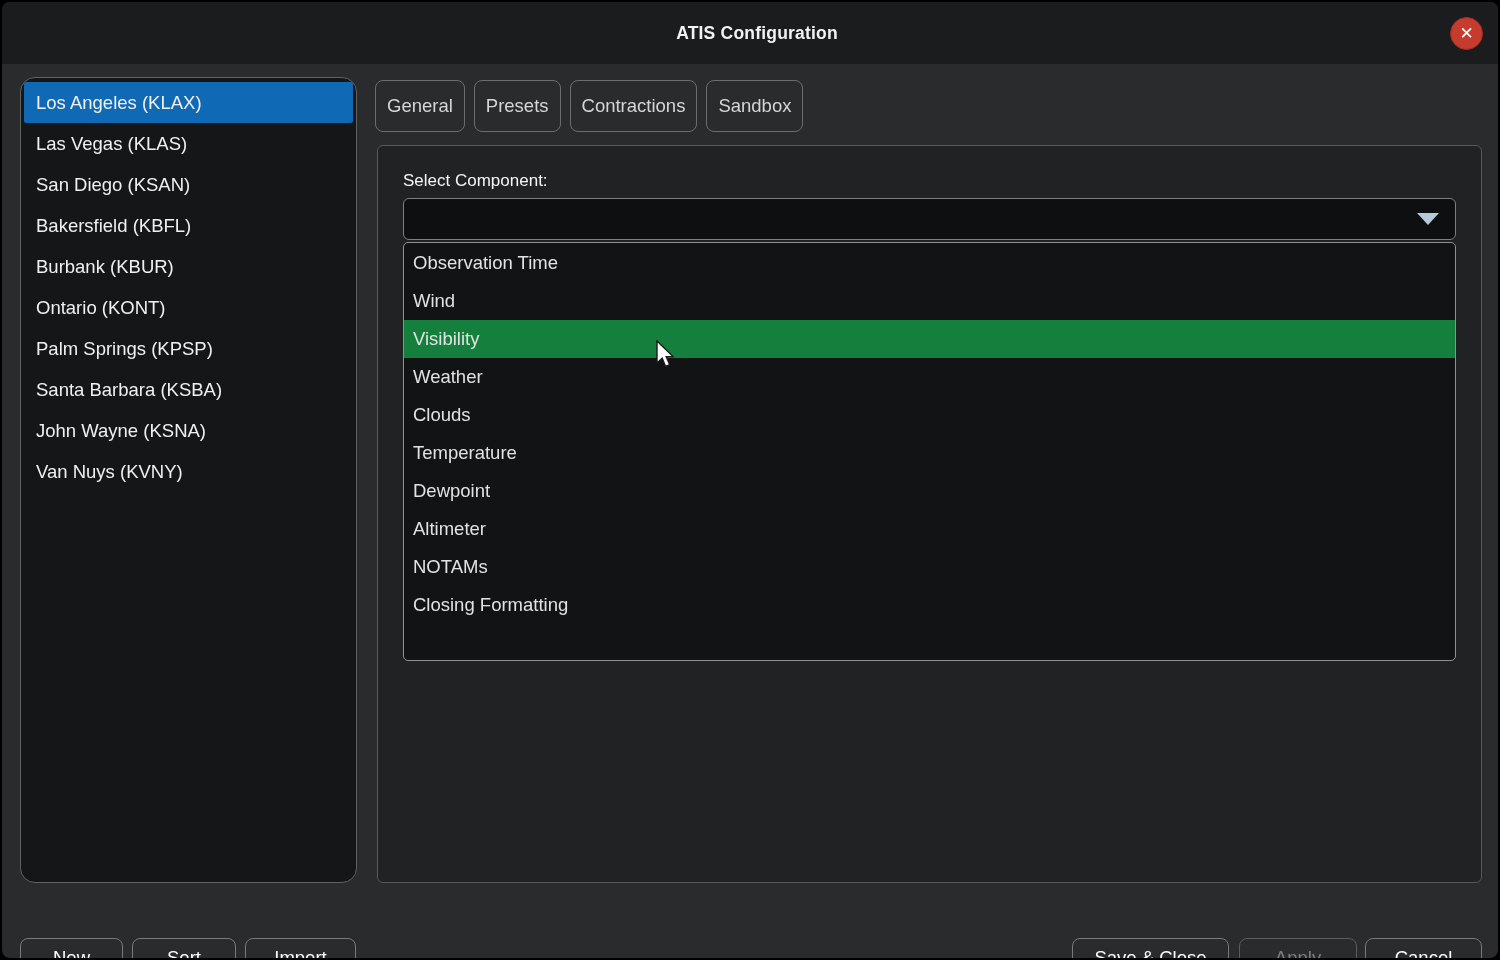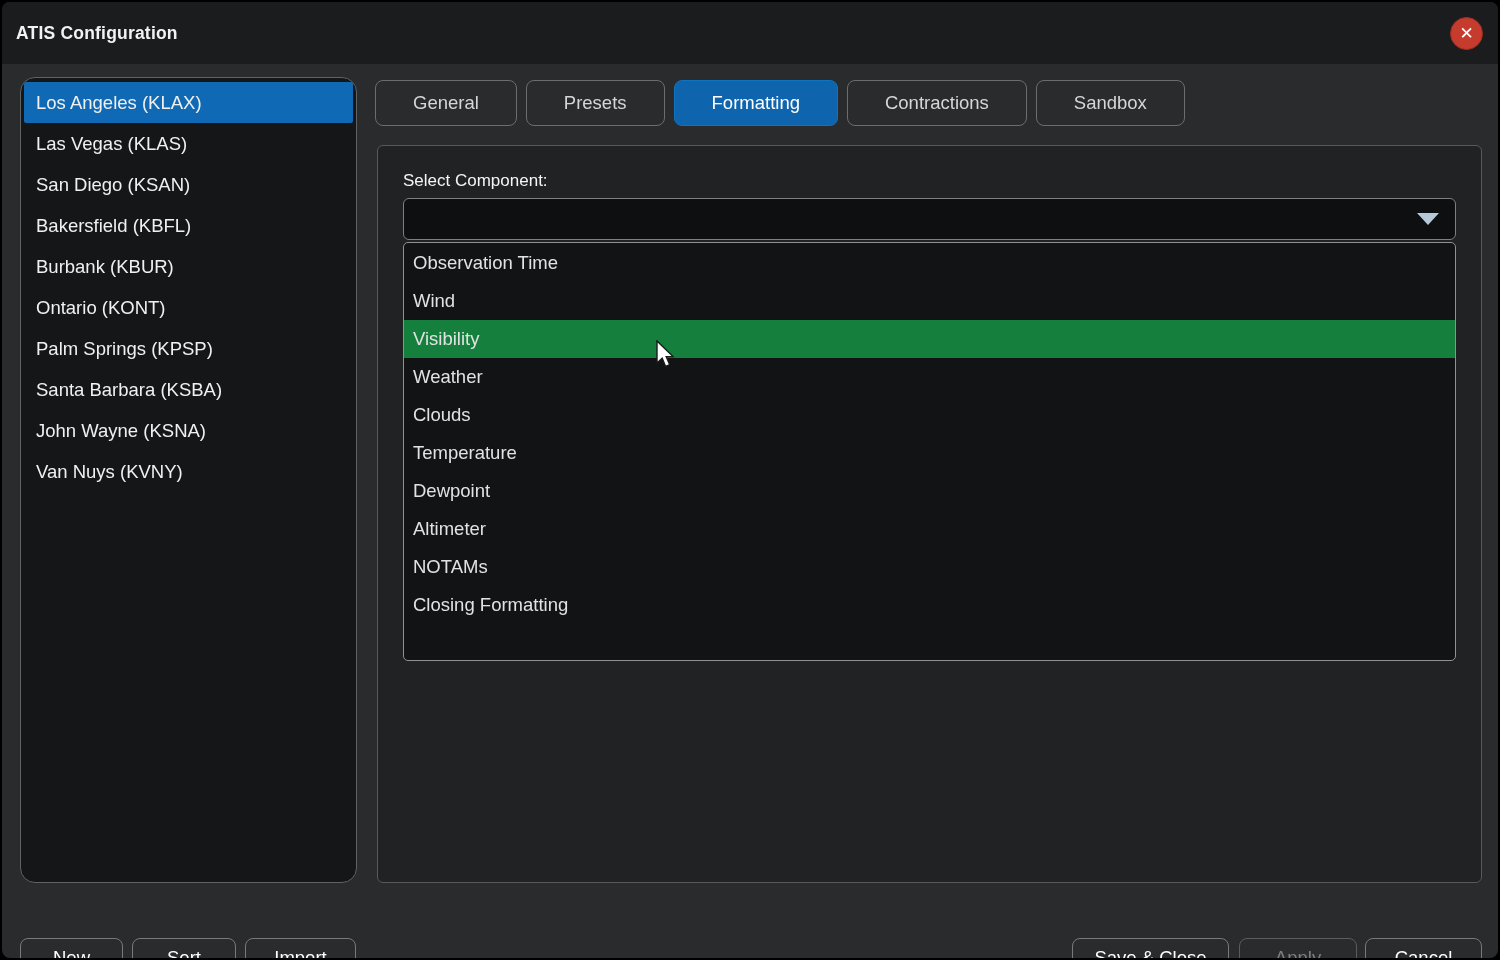--- a/index.html
+++ b/index.html
@@ -14,20 +14,21 @@
     border-radius: 10px;
     overflow: hidden;
   }
 
   
   .titlebar {
     position: absolute; left: 0; top: 0; right: 0; height: 62px;
     background: #1b1c1e;
     display: flex; align-items: center;
     padding-left: 14px;
+    justify-content: center;
   }
   .titlebar .title {
     color: #f2f2f2; font-size: 17.5px; font-weight: 600; letter-spacing: .2px;
   }
   .close-btn {
     position: absolute; top: 15px; right: 15px;
     width: 33px; height: 33px; border-radius: 50%;
     background: #c53b2d;
     border: 1px solid #9e2e23;
     color: #fff; font-size: 17px; font-weight: 700;
@@ -54,21 +55,21 @@
     white-space: nowrap;
   }
   .airport-item.selected { background: #1069b4; }
 
   
   .tabs {
     position: absolute; left: 373px; top: 78px;
     display: flex; gap: 9px; height: 46px;
   }
   .tab {
-    height: 46px; padding: 0 37px;
+    height: 52px; padding: 0 11px;
     display: flex; align-items: center; justify-content: center;
     border: 1.5px solid #6b6d70; border-radius: 8px;
     color: #d6d6d6; font-size: 18.5px;
     background: transparent; cursor: pointer;
     white-space: nowrap;
   }
   .tab.active {
     background: #0f65ad; border-color: #1173c0; color: #ffffff;
   }
 
@@ -165,21 +166,20 @@
     <div class="airport-item">Ontario (KONT)</div>
     <div class="airport-item">Palm Springs (KPSP)</div>
     <div class="airport-item">Santa Barbara (KSBA)</div>
     <div class="airport-item">John Wayne (KSNA)</div>
     <div class="airport-item">Van Nuys (KVNY)</div>
   </div>
 
   <div class="tabs">
     <div class="tab">General</div>
     <div class="tab">Presets</div>
-    <div class="tab active">Formatting</div>
     <div class="tab">Contractions</div>
     <div class="tab">Sandbox</div>
   </div>
 
   <div class="main-panel">
     <div class="select-label">Select Component:</div>
 
     <div class="combobox">
       <span class="value"></span>
       <span class="caret-down"></span>

